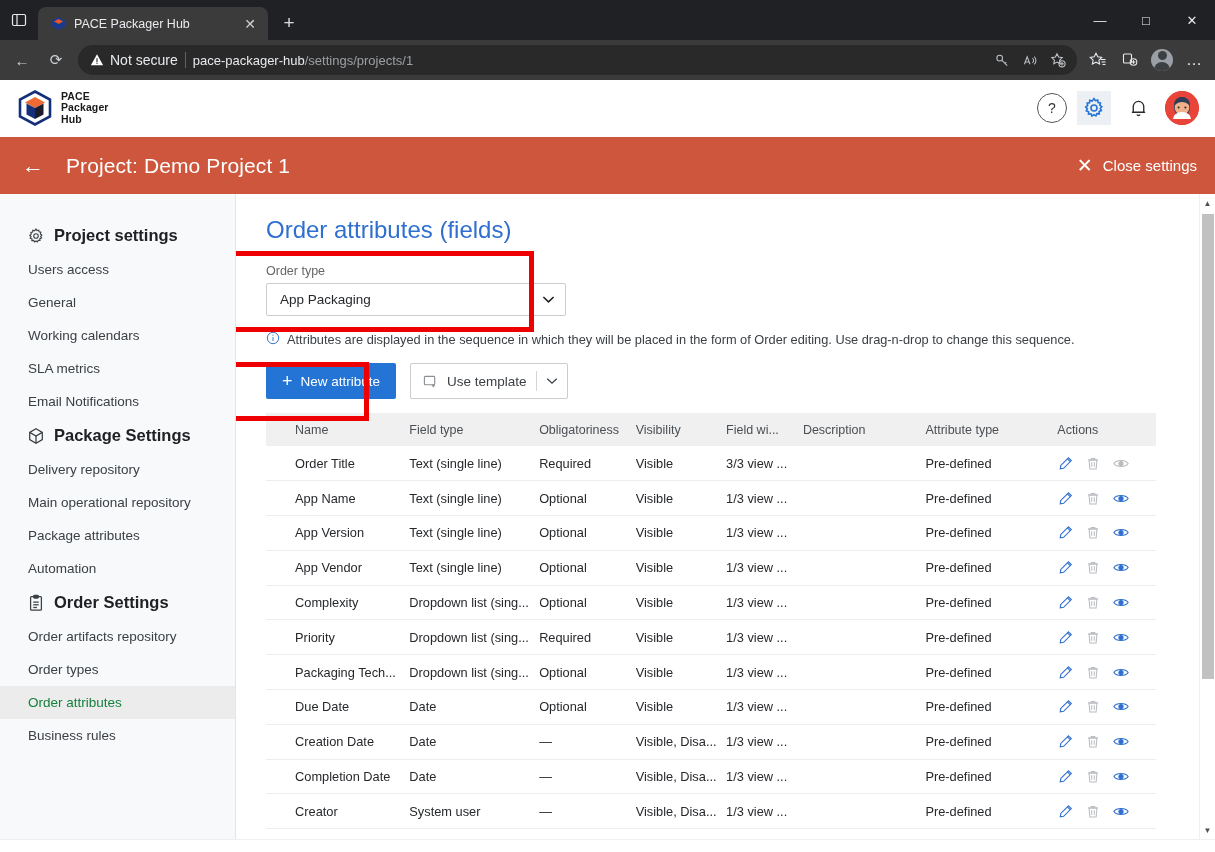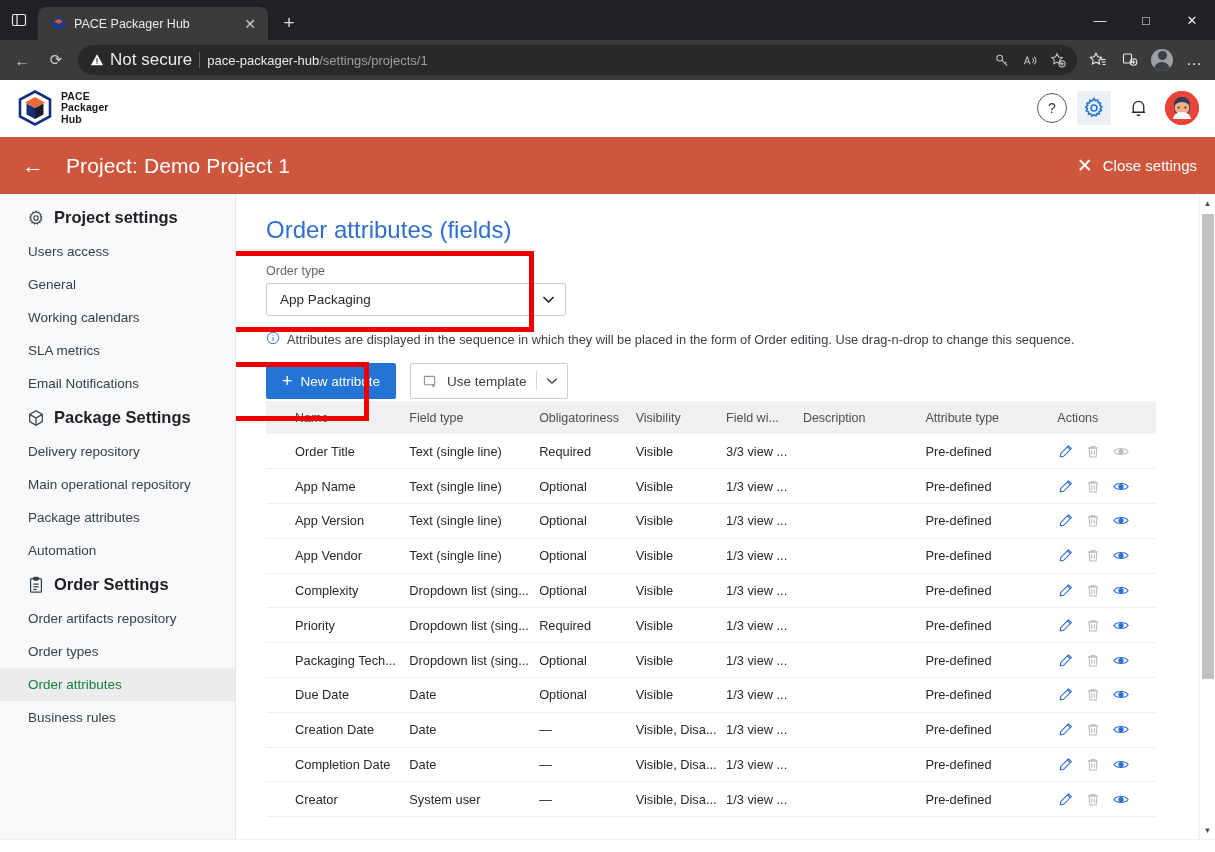--- a/index.html
+++ b/index.html
@@ -31,21 +31,21 @@
   .wincontrol { width:46px; height:40px; display:flex; align-items:center; justify-content:center; color:#e8eaed; font-size:13px;}
 
   .addressbar {
     height:40px; background:#3b3b3b; display:flex; align-items:center; gap:2px; padding:0 6px;
   }
   .navbtn { width:32px; height:32px; display:flex; align-items:center; justify-content:center; color:#cdd0d4; font-size:15px; border-radius:4px;}
   .omnibox {
     flex:1; height:30px; background:#292929; border-radius:15px; display:flex; align-items:center;
     padding:0 6px 0 12px; margin-left:4px; gap:7px; min-width:0;
   }
-  .notsecure { display:flex; align-items:center; gap:6px; color:#e8eaed; font-size:17px; white-space:nowrap;}
+  .notsecure { display:flex; align-items:center; gap:6px; color:#e8eaed; font-size:14px; white-space:nowrap;}
   .omnidiv { width:1px; height:16px; background:#5f6368; }
   .url { font-size:13px; color:#9aa0a6; white-space:nowrap; overflow:hidden; text-overflow:ellipsis; }
   .url b { color:#e8eaed; font-weight:400; }
   .omni-icons { display:flex; align-items:center; gap:2px; margin-left:auto;}
   .omni-icon { width:26px; height:26px; display:flex; align-items:center; justify-content:center; color:#bdc1c6;}
   .bar-icons { display:flex; align-items:center; gap:2px; padding-left:4px; }
   .bar-icon { width:30px; height:30px; display:flex; align-items:center; justify-content:center; color:#e8eaed;}
   .avatar-browser { width:22px; height:22px; border-radius:50%; background:#9aa0a6; display:flex; align-items:flex-end; justify-content:center; overflow:hidden;}
   .avatar-browser::before { content:""; width:9px; height:9px; border-radius:50%; background:#3c4043; position:absolute; margin-bottom:11px;}
   .avatar-browser::after { content:""; width:16px; height:9px; border-radius:8px 8px 0 0; background:#3c4043; }
@@ -68,21 +68,21 @@
   .projectbar { height:57px; background:#cd563d; display:flex; align-items:center; padding:0 18px 0 22px; color:#fff; }
   .back-arrow { font-size:22px; width:30px; }
   .project-title { font-size:21px; font-weight:400; margin-left:14px; letter-spacing:.1px;}
   .close-settings { margin-left:auto; display:flex; align-items:center; gap:10px; font-size:15px; }
 
   
   .body-split { flex:1; display:flex; min-height:0; position:relative; }
 
   .sidebar {
     width:236px; background:#f8f9fa; border-right:1px solid #e3e5e8;
-    padding-top:6px; overflow:hidden; flex:0 0 236px;
+    padding-top:24px; overflow:hidden; flex:0 0 236px;
   }
   .side-group { display:flex; align-items:center; gap:9px; padding:8px 0 8px 26px; font-size:16.5px; color:#202124; font-weight:600;}
   .side-group .gi { width:19px; height:19px; display:flex; align-items:center; justify-content:center; }
   .side-item { padding:9px 0 9px 28px; font-size:13.5px; color:#3b4045; }
   .side-item.selected { background:#ececec; color:#15803d; }
 
   .content { flex:1; background:#fff; overflow:hidden; position:relative; padding:22px 0 0 30px; min-width:0; }
   .page-title { font-size:24px; color:#2f6fd0; font-weight:400; margin-bottom:20px; }
 
   .field-label { font-size:12.5px; color:#666; margin-bottom:5px; }
@@ -100,21 +100,21 @@
     background:#2374d4; color:#fff; height:36px; border:none; border-radius:2px;
     padding:0 16px; font-size:13.5px; display:flex; align-items:center; gap:8px; font-family:inherit;
   }
   .btn-outline {
     background:#fff; color:#3b4045; height:36px; border:1px solid #c9ccd0; border-radius:2px;
     padding:0 9px 0 12px; font-size:13.5px; display:flex; align-items:center; gap:9px; font-family:inherit;
   }
   .btn-outline .vdiv { width:1px; height:20px; background:#d2d5d9; }
 
   
-  .tablewrap { margin-top:2px; width:890px; }
+  .tablewrap { margin-top:14px; width:890px; }
   table { border-collapse:collapse; width:100%; table-layout:fixed; }
   thead th {
     background:#f0f0f0; text-align:left; font-size:12.5px; font-weight:400; color:#4a4f54;
     height:33px; padding:0 6px 0 0; white-space:nowrap; overflow:hidden; text-overflow:ellipsis;
   }
   tbody td {
     height:34.8px; font-size:12.8px; color:#26282b; border-bottom:1px solid #eceef0;
     padding:0 6px 0 0; white-space:nowrap; overflow:hidden; text-overflow:ellipsis; vertical-align:middle;
   }
   th.c-drag, td.c-drag { width:28px; }

